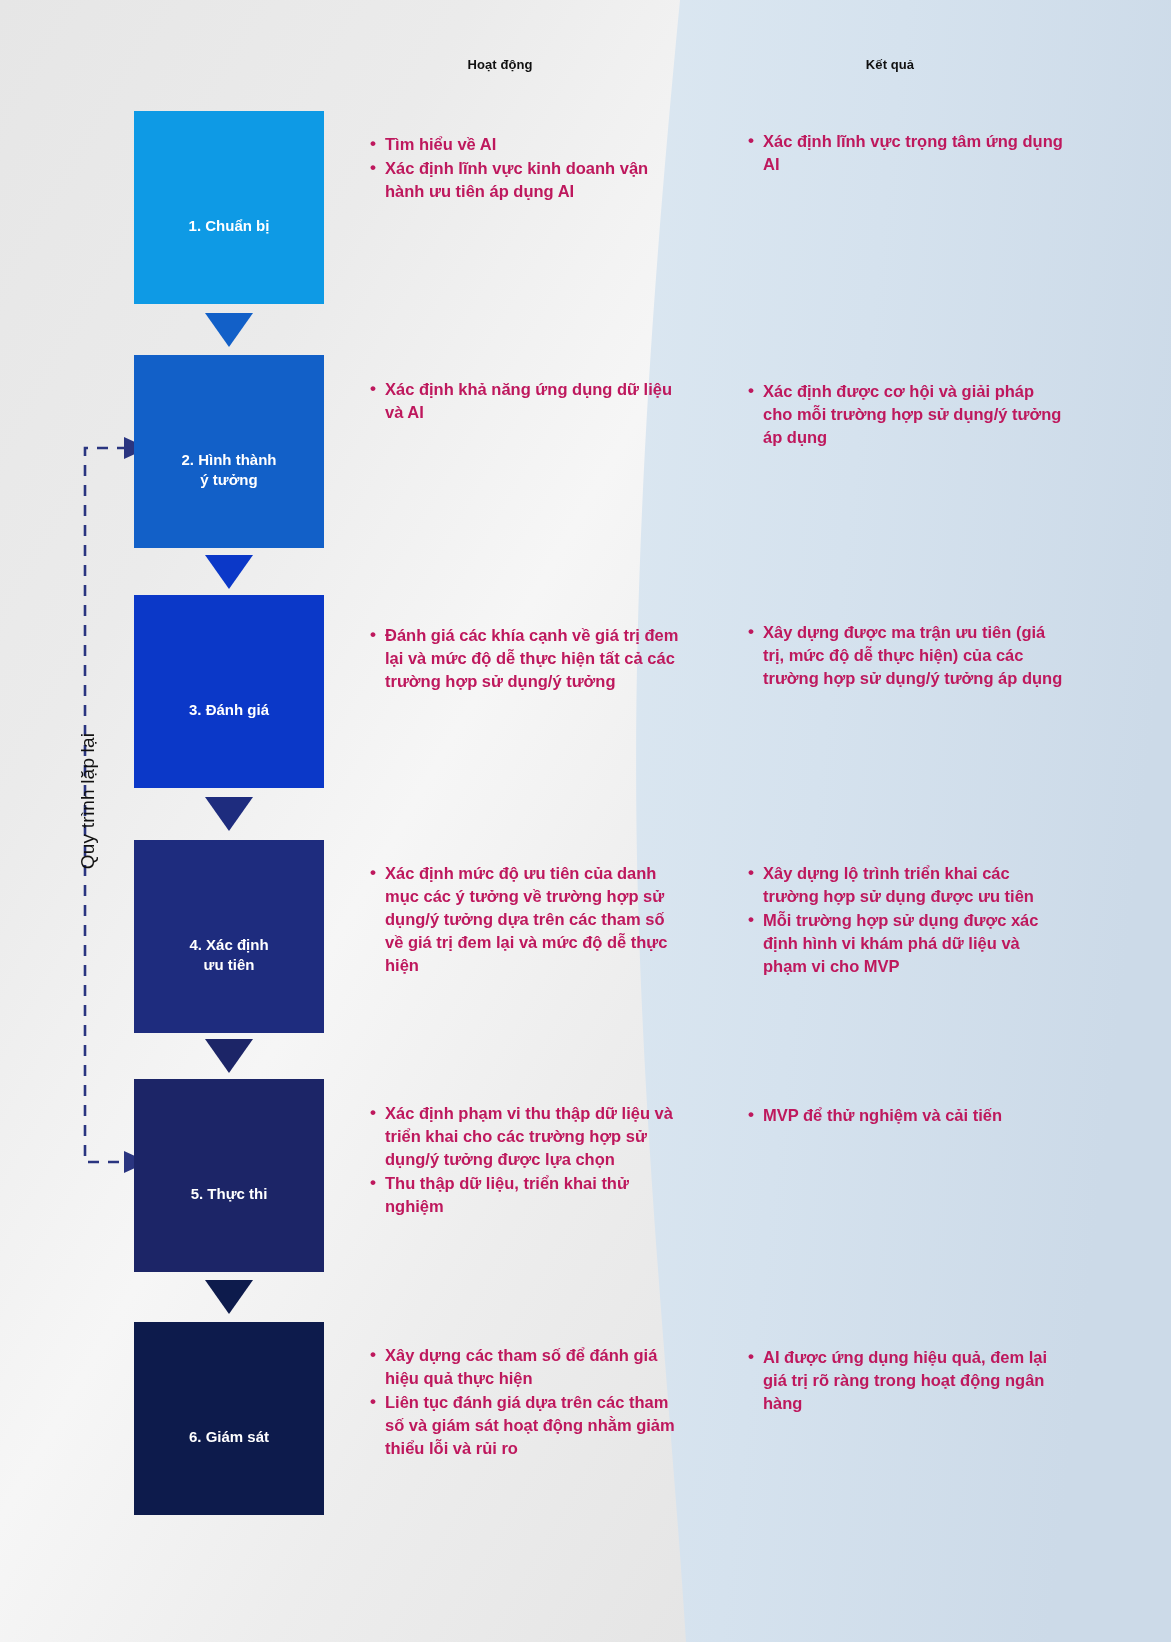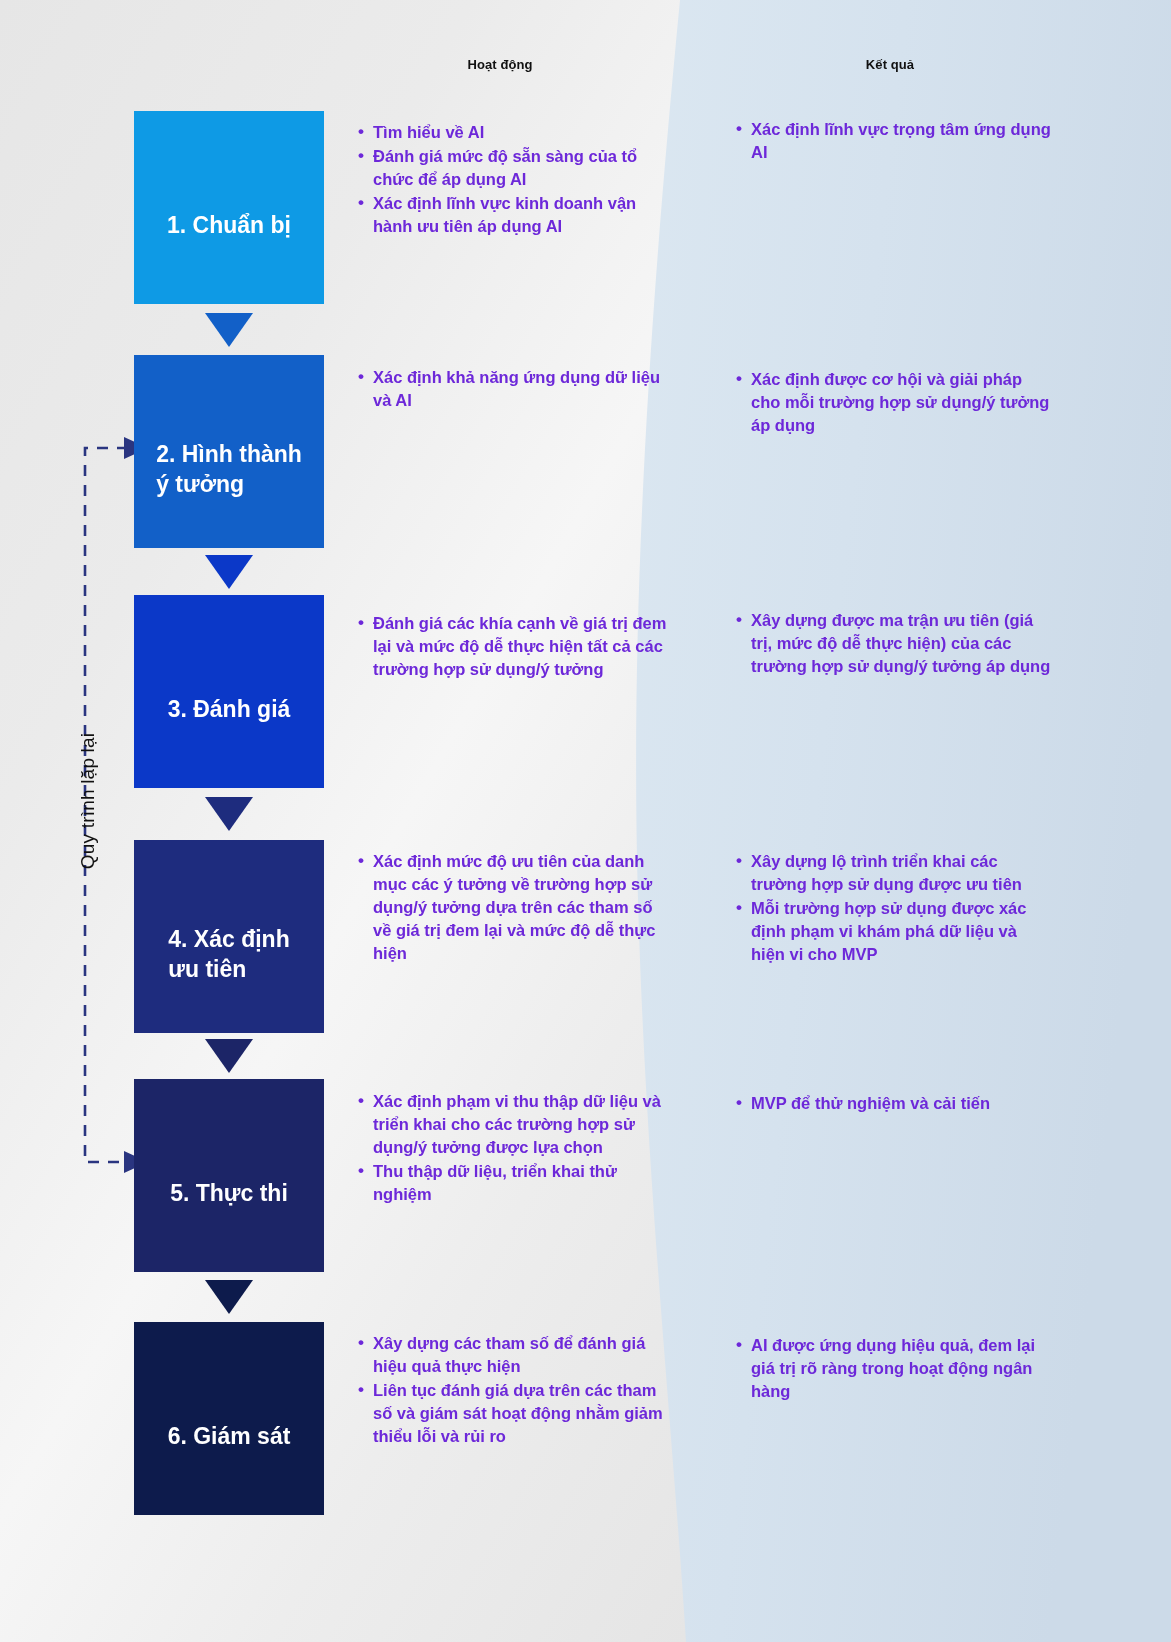--- a/index.html
+++ b/index.html
@@ -49,45 +49,46 @@
     position: absolute;
     left: 134px;
     width: 190px;
     display: flex;
     align-items: center;
     justify-content: center;
     box-sizing: border-box;
   }
   .step-box-label {
     color: #ffffff;
-    font-size: 23px;
+    font-size: 15px;
     font-weight: bold;
+    text-align: center;
     line-height: 1.28;
     white-space: pre-line;
     padding: 0 6px;
     margin-top: 36px;
   }
 
   
   .connector {
     position: absolute;
     width: 0; height: 0;
     border-left: 24px solid transparent;
     border-right: 24px solid transparent;
   }
 
   
   .bullets {
     position: absolute;
-    margin: 4px;
+    margin: 16px;
     padding: 0;
     list-style: none;
     font-size: 16.5px;
     line-height: 1.39;
-    color: #6d28d9;
+    color: #be185d;
     font-weight: bold;
   }
   .bullets li {
     position: relative;
     padding-left: 17px;
     margin-bottom: 1px;
   }
   .bullets li::before {
     content: "•";
     position: absolute;
@@ -144,21 +145,20 @@
     <polygon points="74,731 98,742 74,753" fill="#2a3580"></polygon>
   </svg>
   <div id="loop-label">Quy trình lặp lại</div>
 
   <div id="steps-root">
       <div class="step-box" style="top: 111px; height: 193px; background: rgb(14, 154, 229);">
         <div class="step-box-label">1. Chuẩn bị</div>
       </div>
       <ul class="bullets col-act" style="top: 117px;">
         <li>Tìm hiểu về AI</li>
-        <li>Đánh giá mức độ sẵn sàng của tổ chức để áp dụng AI</li>
         <li>Xác định lĩnh vực kinh doanh vận hành ưu tiên áp dụng AI</li>
       </ul>
       <ul class="bullets col-res" style="top: 114px;">
         <li>Xác định lĩnh vực trọng tâm ứng dụng AI</li>
       </ul>
       <div class="connector" style="left: 205px; top: 312.5px; border-top: 34px solid rgb(18, 96, 200);"></div>
       <div class="step-box" style="top: 355px; height: 193px; background: rgb(18, 96, 200);">
         <div class="step-box-label">2. Hình thành
 ý tưởng</div>
       </div>
@@ -181,21 +181,21 @@
       <div class="connector" style="left: 205px; top: 797px; border-top: 34px solid rgb(30, 44, 126);"></div>
       <div class="step-box" style="top: 840px; height: 193px; background: rgb(30, 44, 126);">
         <div class="step-box-label">4. Xác định
 ưu tiên</div>
       </div>
       <ul class="bullets col-act" style="top: 846px;">
         <li>Xác định mức độ ưu tiên của danh mục các ý tưởng về trường hợp sử dụng/ý tưởng dựa trên các tham số về giá trị đem lại và mức độ dễ thực hiện</li>
       </ul>
       <ul class="bullets col-res" style="top: 846px;">
         <li>Xây dựng lộ trình triển khai các trường hợp sử dụng được ưu tiên</li>
-        <li>Mỗi trường hợp sử dụng được xác định phạm vi khám phá dữ liệu và hiện vi cho MVP</li>
+        <li>Mỗi trường hợp sử dụng được xác định hình vi khám phá dữ liệu và phạm vi cho MVP</li>
       </ul>
       <div class="connector" style="left: 205px; top: 1039px; border-top: 34px solid rgb(28, 37, 103);"></div>
       <div class="step-box" style="top: 1079px; height: 193px; background: rgb(28, 37, 103);">
         <div class="step-box-label">5. Thực thi</div>
       </div>
       <ul class="bullets col-act" style="top: 1086px;">
         <li>Xác định phạm vi thu thập dữ liệu và triển khai cho các trường hợp sử dụng/ý tưởng được lựa chọn</li>
         <li>Thu thập dữ liệu, triển khai thử nghiệm</li>
       </ul>
       <ul class="bullets col-res" style="top: 1088px;">

